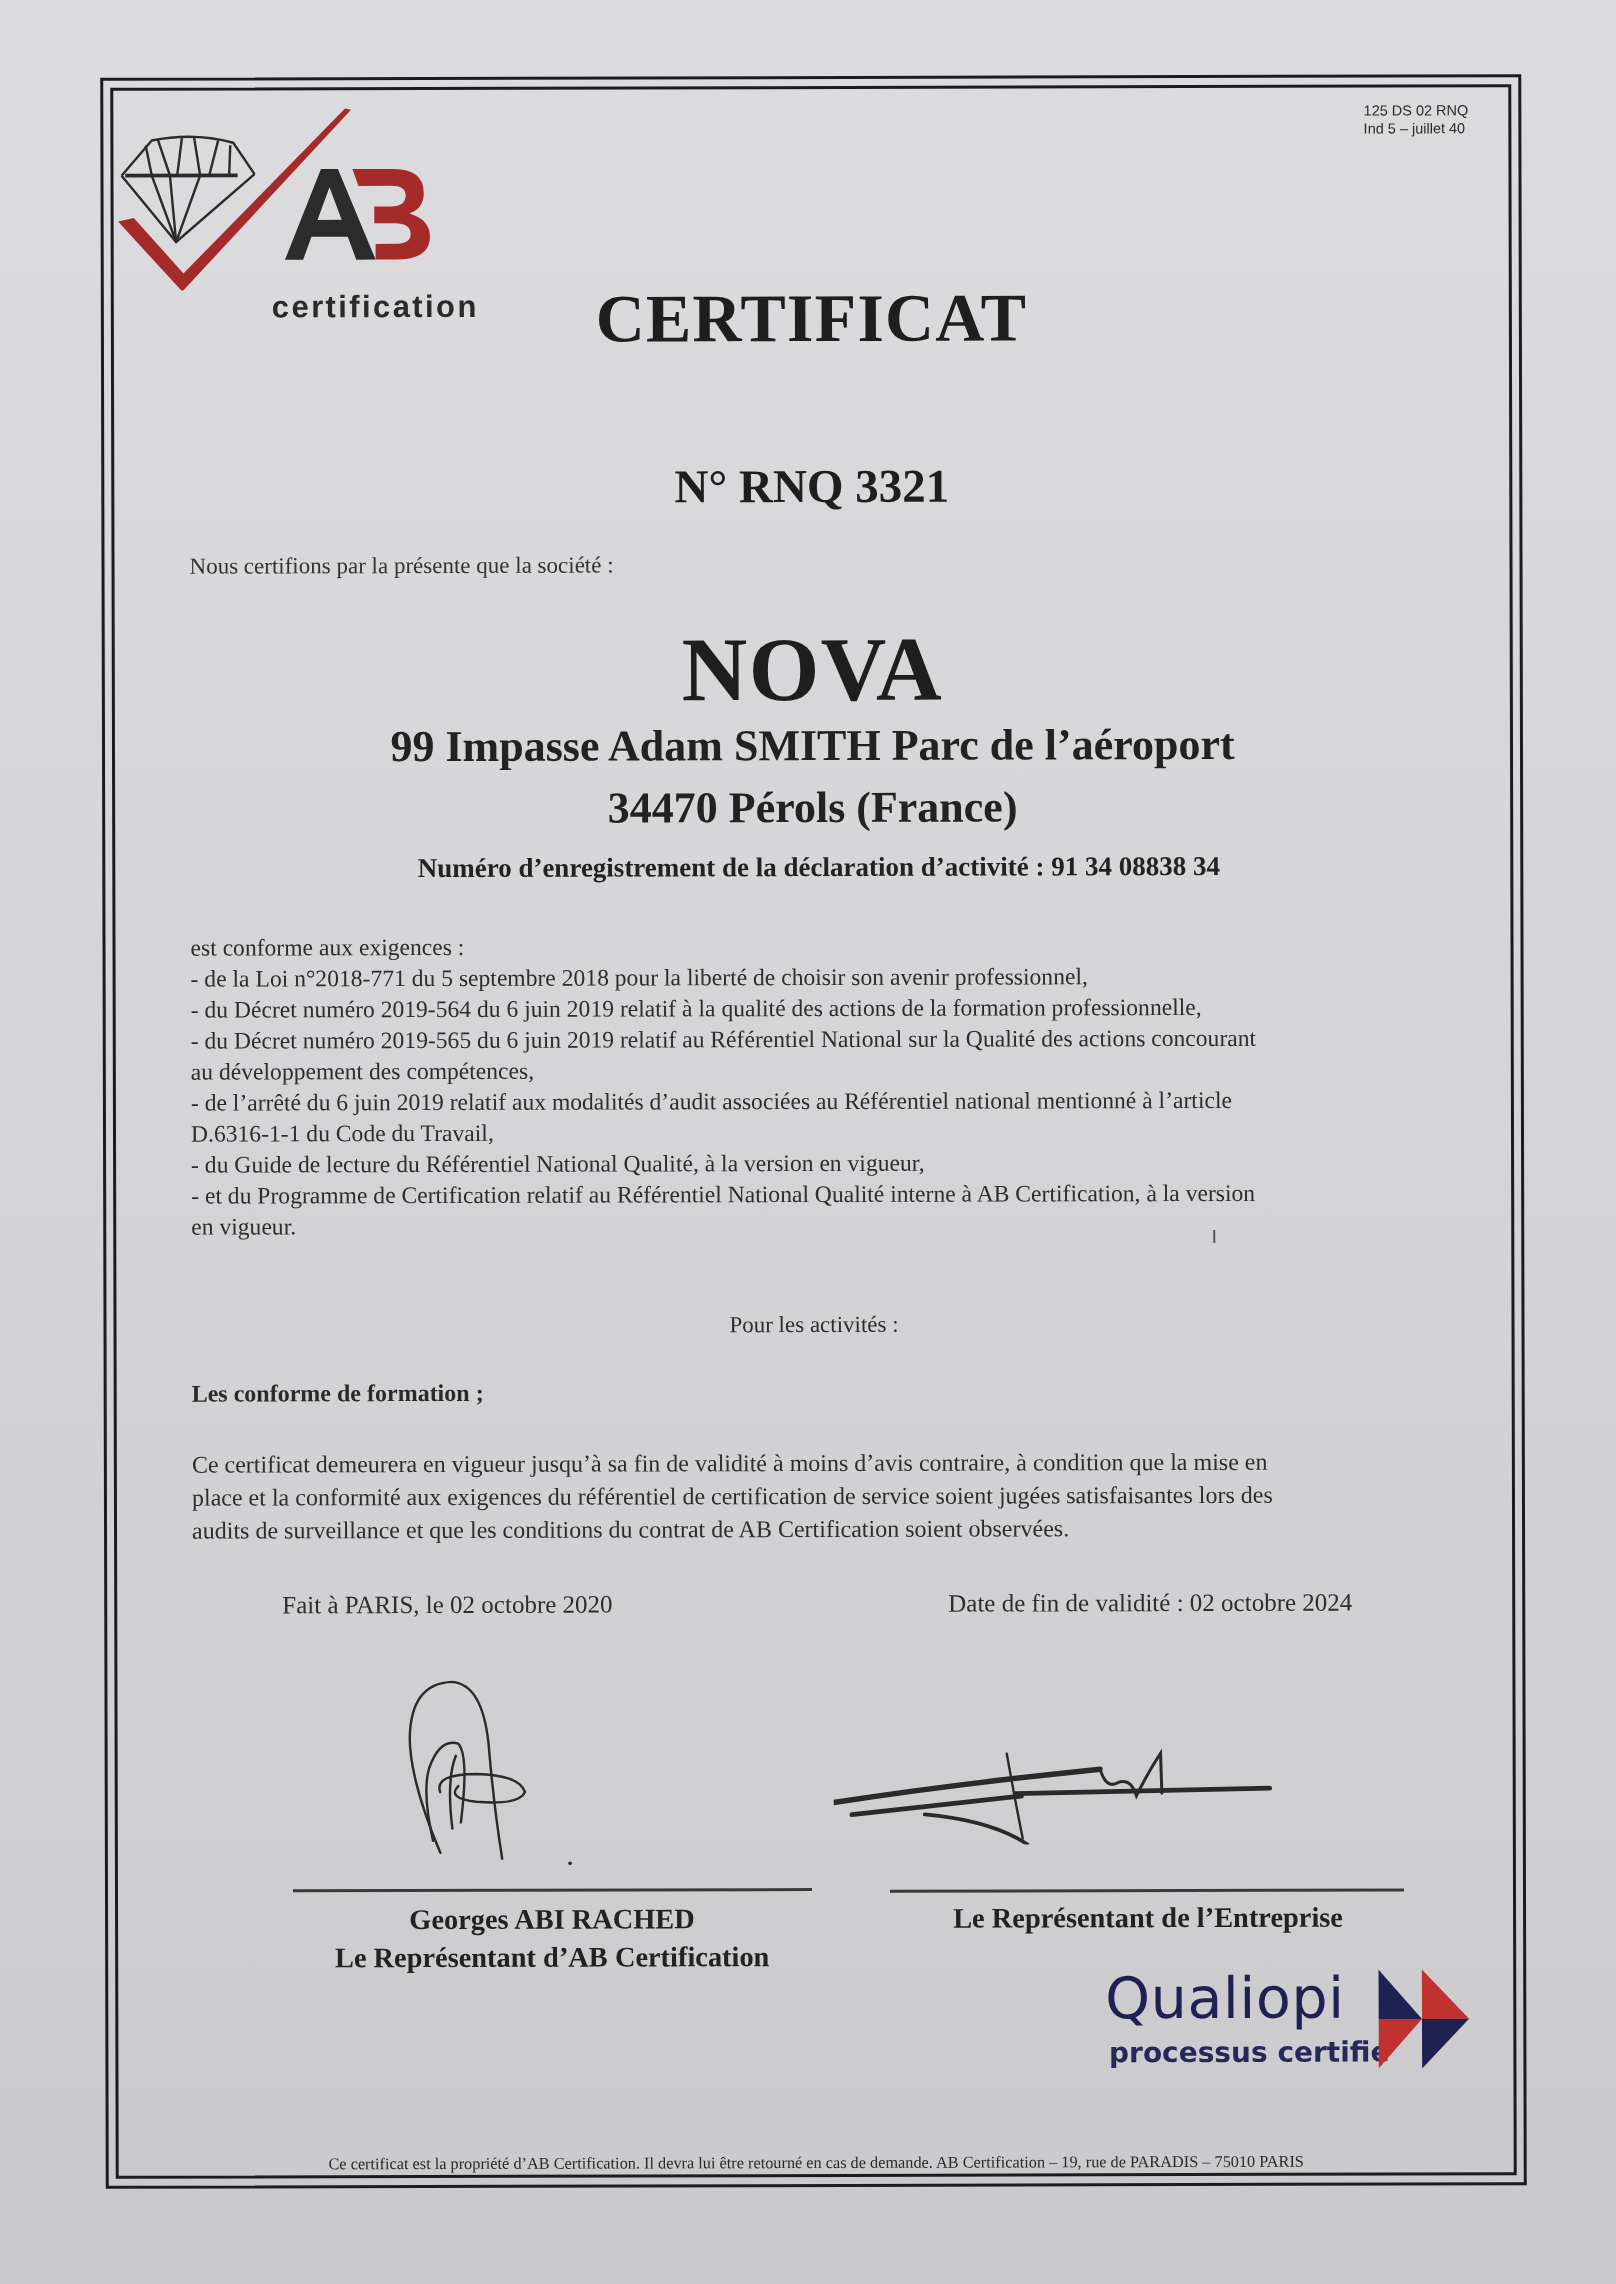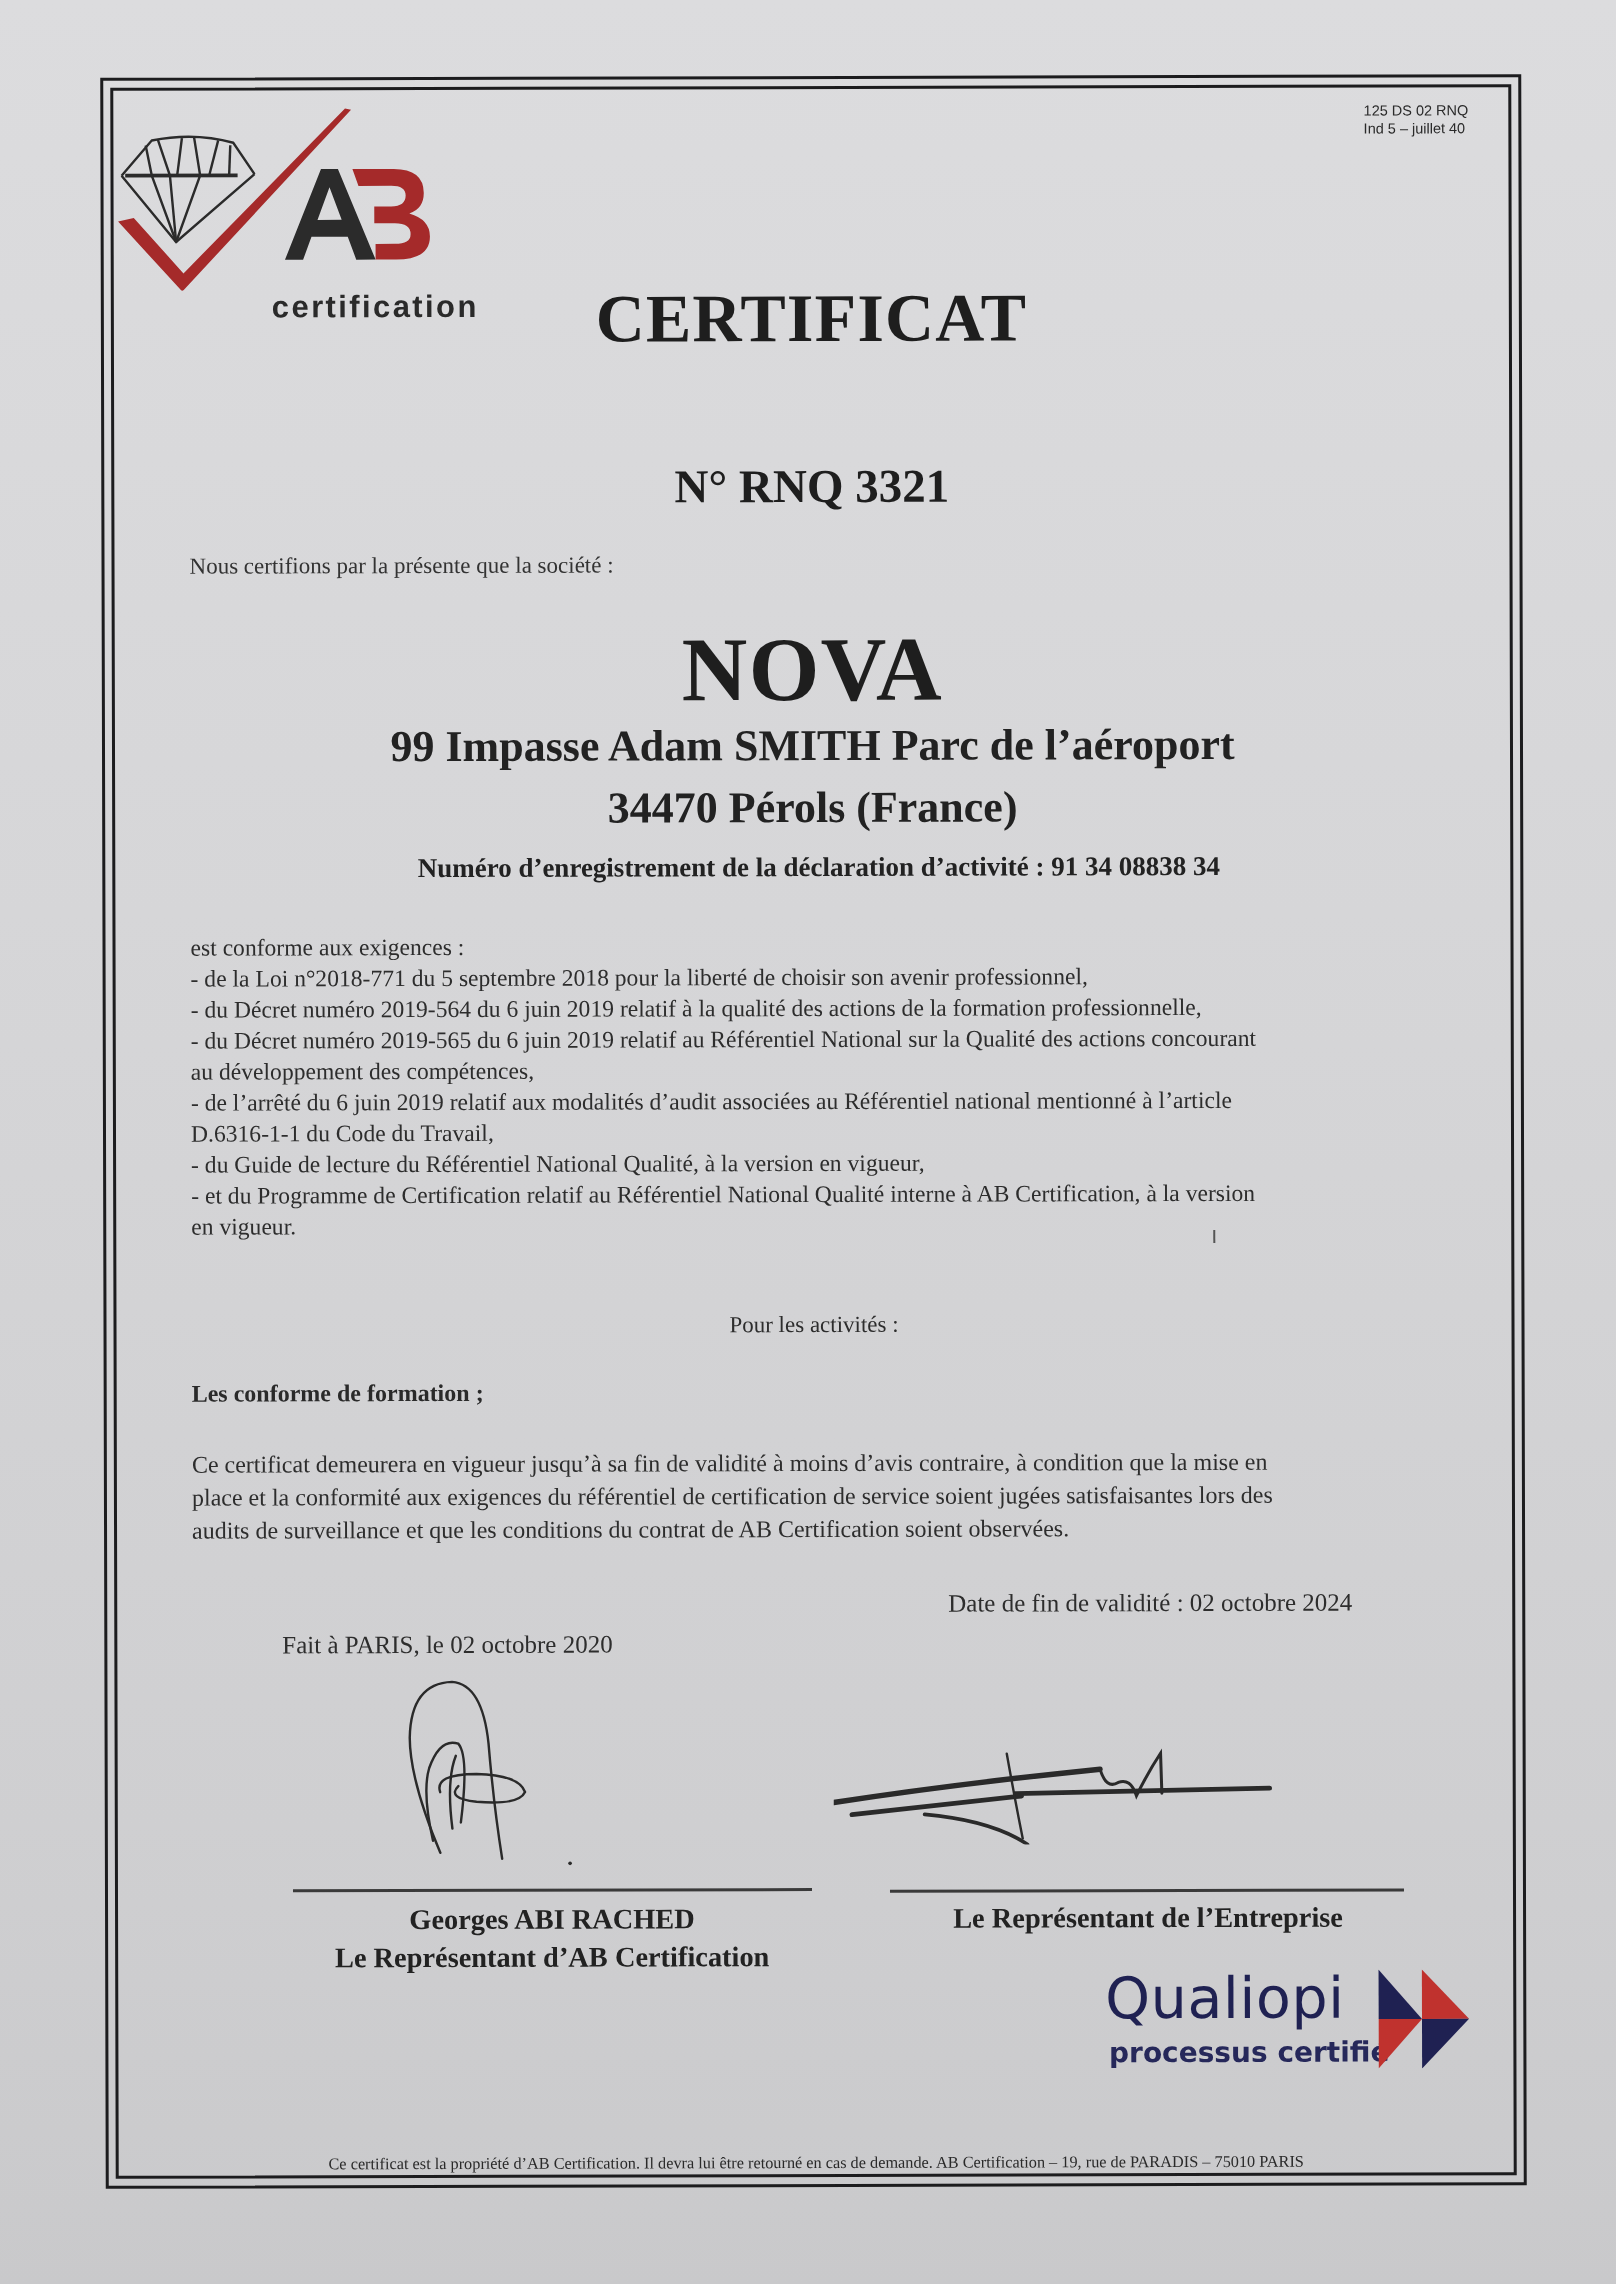--- a/index.html
+++ b/index.html
@@ -43,21 +43,21 @@
     font-size: 23.6px; line-height: 31px; color: #2d2d2d;
   }
   .body-text div { white-space: nowrap; }
   .activities-label { top: 1233px; font-size: 23px; color: #2d2d2d; }
   .activity { left: 85px; top: 1300px; font-size: 24px; font-weight: bold; color: #2a2a2a; }
   .validity-text {
     left: 85px; width: 1288px; top: 1368px;
     font-size: 24px; line-height: 33px; color: #2d2d2d;
   }
   .validity-text div { white-space: nowrap; }
-  .made-at { left: 175px; top: 1511px; font-size: 25px; color: #2d2d2d; margin-top: 40px; }
+  .made-at { left: 175px; top: 1511px; font-size: 25px; color: #2d2d2d; }
   .end-date { left: 841px; top: 1511px; font-size: 25px; color: #2d2d2d; }
   .sig { position: absolute; }
   .sig-line-left { left: 185px; top: 1809px; width: 519px; height: 3px; background: #3a3a3a; }
   .sig-line-right { left: 782px; top: 1811px; width: 514px; height: 3px; background: #3a3a3a; }
   .signer-left {
     left: 181px; width: 526px; top: 1821px; text-align: center;
     font-size: 28.4px; font-weight: bold; line-height: 38px; color: #222;
   }
   .signer-right {
     left: 780px; width: 520px; top: 1824px; text-align: center;

